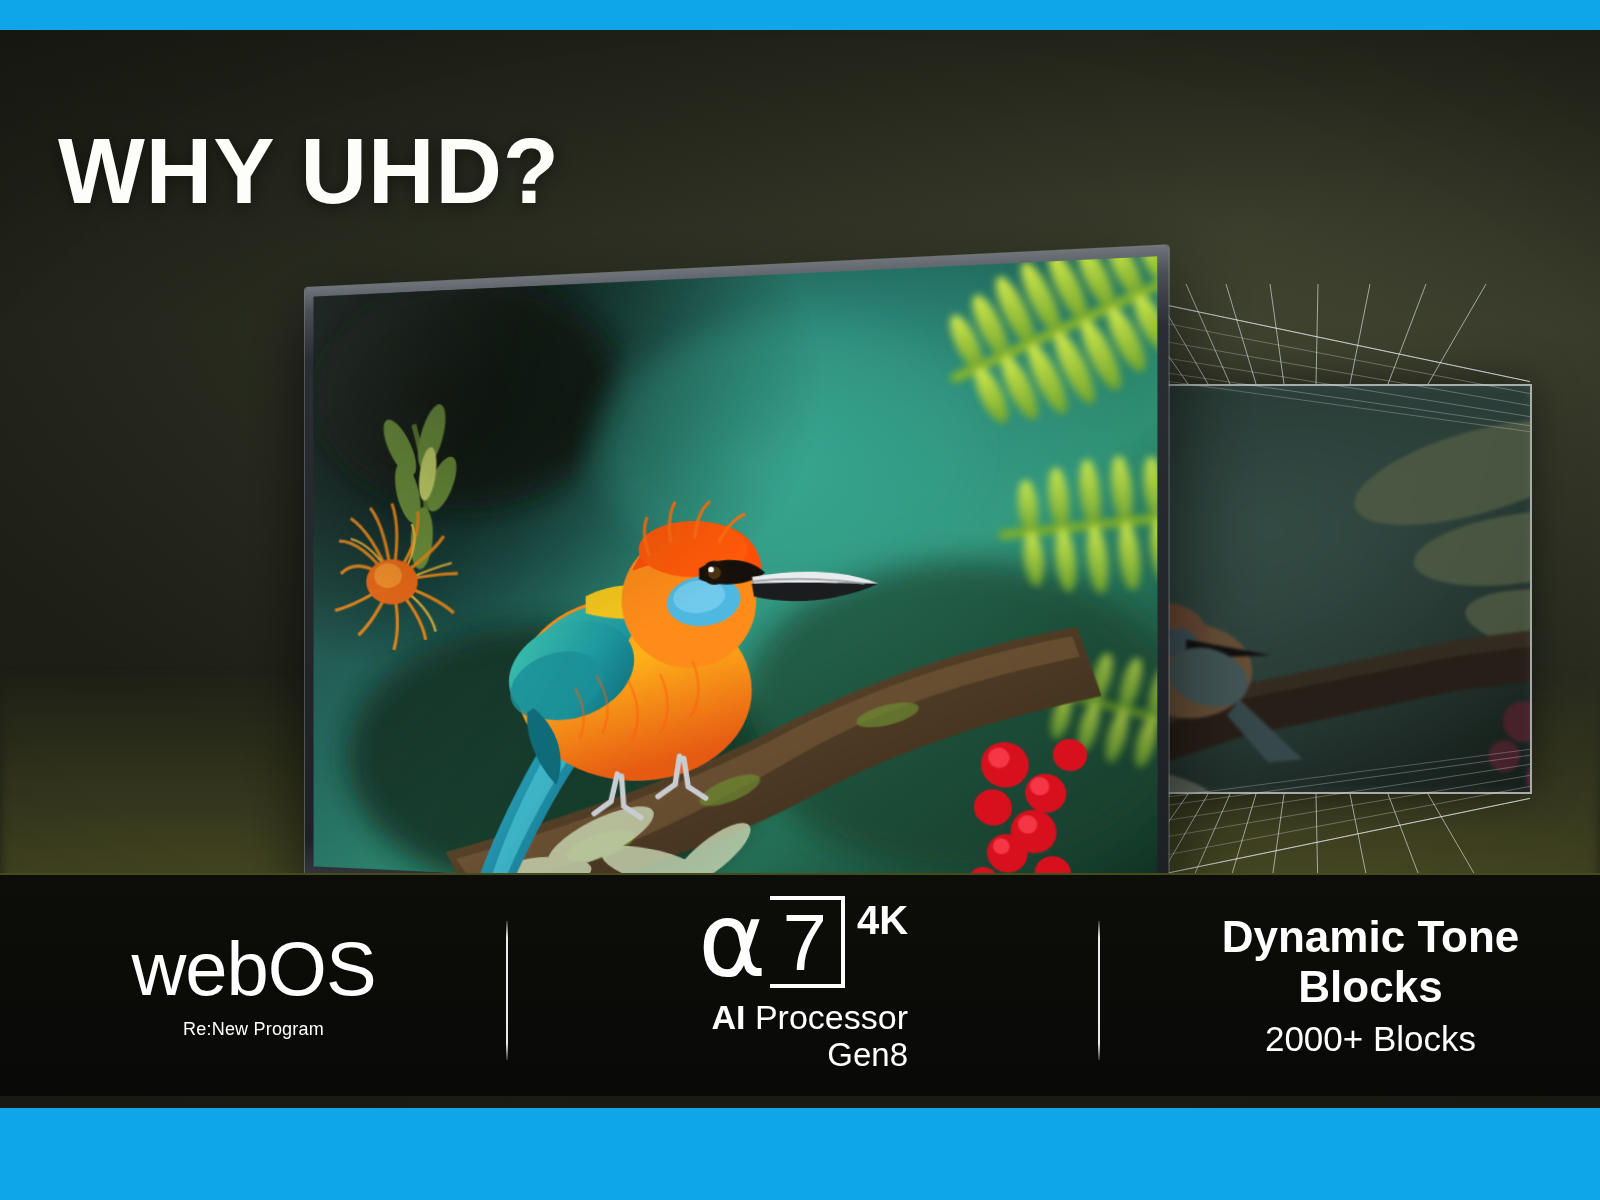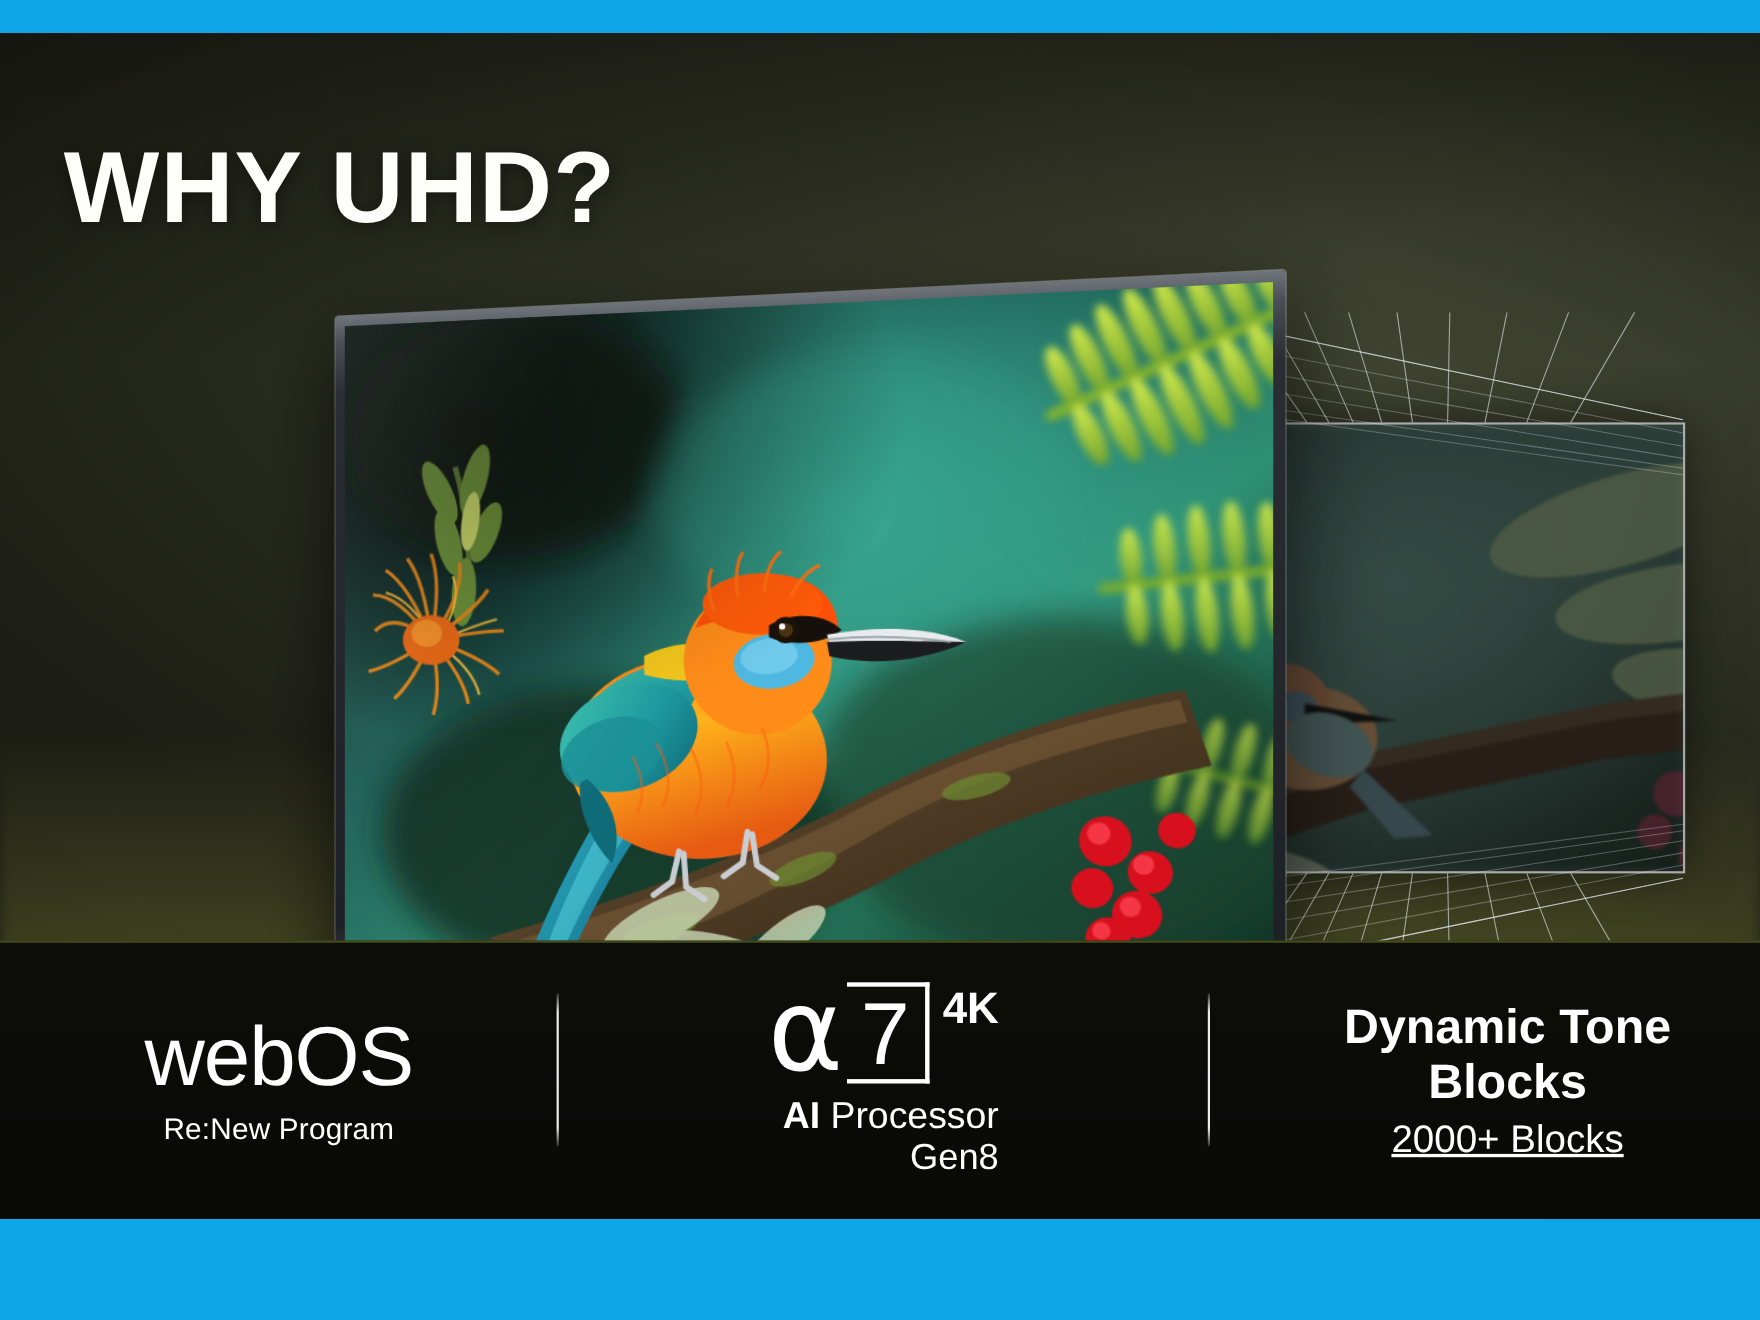--- a/index.html
+++ b/index.html
@@ -115,21 +115,21 @@
     font-weight:bold;
     letter-spacing:1px;
     line-height:1;
     text-shadow:0 2px 16px rgba(0,0,0,0.45);
     white-space:nowrap;
   }
 
   
   .feature-bar {
     position:absolute;
-    left:0; right:0; bottom:0; height:253px;
+    left:0; right:0; bottom:12px; height:223px;
     background:linear-gradient(180deg,#0d0d09 0%,#0b0b08 40%,#090907 100%);
     border-top:2px solid rgba(116,131,41,0.55);
   }
   .feature-bar-inner {
     position:relative;
     width:100%; height:100%;
     display:flex; align-items:center;
   }
   .fcell { position:relative; height:100%; display:flex; flex-direction:column;
            align-items:center; justify-content:center; color:#fff; }
@@ -141,21 +141,21 @@
     position:absolute; top:46px; width:2px; height:139px;
     background:linear-gradient(180deg, rgba(255,255,255,0.15) 0%, rgba(255,255,255,0.92) 12%, rgba(255,255,255,0.92) 88%, rgba(255,255,255,0.15) 100%);
   }
   .divider-1 { left:506px; }
   .divider-2 { left:1098px; }
 
   .webos-word {
     font-size:76px; font-weight:300; letter-spacing:-1px; line-height:1;
     margin-bottom:12px; color:#fff;
   }
-  .webos-sub { font-size:27px; font-weight:500; letter-spacing:0.2px; color:#fff; }
+  .webos-sub { font-size:18px; font-weight:500; letter-spacing:0.2px; color:#fff; }
 
   .alpha-lockup { display:flex; align-items:flex-start; }
   .alpha-glyph {
     font-family:"DejaVu Sans", sans-serif;
     font-size:104px; font-weight:400; line-height:0.82; color:#fff;
     margin-right:4px; transform:translateY(2px);
   }
   .alpha-seven-box {
     position:relative;
     border-top:4px solid #fff; border-right:4px solid #fff; border-bottom:4px solid #fff;
@@ -165,21 +165,21 @@
   .alpha-seven { font-size:80px; font-weight:300; line-height:1; color:#fff; }
   .alpha-4k { font-size:40px; font-weight:bold; color:#fff; margin:2px 0 0 12px; }
   .alpha-sub { text-align:right; width:210px; margin-top:10px; }
   .alpha-sub-1 { font-size:34px; line-height:1.12; color:#fff; }
   .alpha-sub-1 b { font-weight:bold; }
   .alpha-sub-2 { font-size:33px; line-height:1.18; color:#fff; }
 
   .dtm-title {
     font-size:44px; font-weight:bold; line-height:1.12; text-align:center; color:#fff;
   }
-  .dtm-sub { font-size:35px; font-weight:400; margin-top:8px; text-align:left; color:#fff;text-decoration:underline; }
+  .dtm-sub { font-size:35px; font-weight:400; margin-top:8px; text-align:left; color:#fff; }
 </style>
 </head>
 <body>
 
 <div id="stage">
 
   <div id="content">
 
     <div class="bg-base"></div>
     <div class="bg-warm-bottom"></div>

